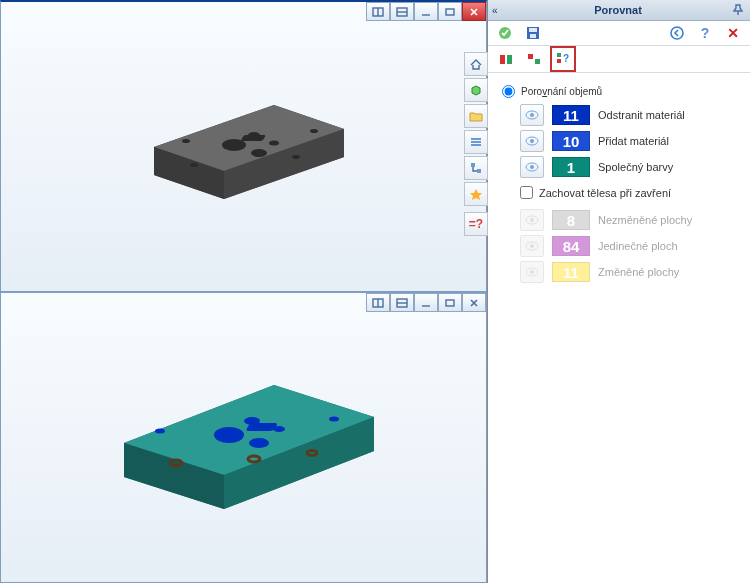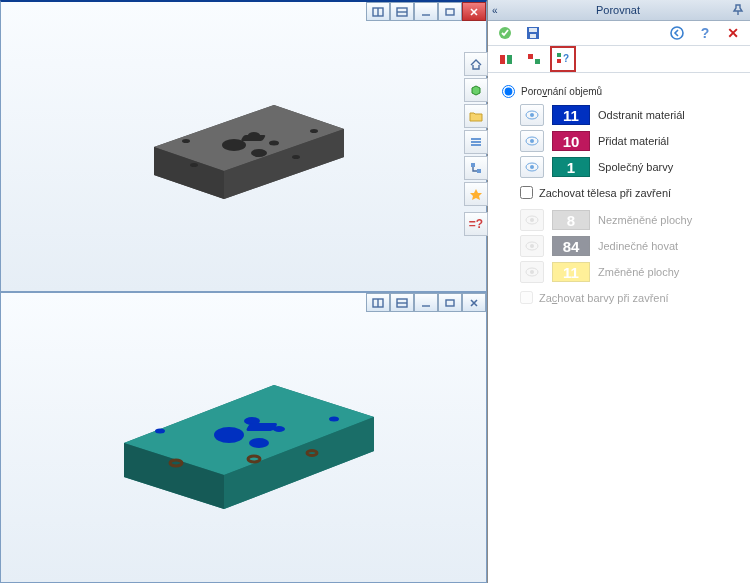--- a/index.html
+++ b/index.html
@@ -23,21 +23,21 @@
 .block svg{display:block}
 
 
 .side-dock{position:absolute;left:-24px;top:52px;width:22px;display:flex;flex-direction:column;gap:2px;z-index:6}
 .side-dock .dock-btn{width:22px;height:22px;border:1px solid #b9c3cf;background:linear-gradient(#fcfeff,#e6ecf2);display:flex;align-items:center;justify-content:center;font-size:12px;color:#3060a0;cursor:pointer}
 .side-dock .sep{height:2px}
 
 
 .ptitle{height:20px;background:linear-gradient(#dfe7f0,#c6d3e2);border-bottom:1px solid #9fb0c3;display:flex;align-items:center;padding:0 4px;gap:4px}
 .ptitle .t-chevron{width:12px;font-size:10px;color:#1b3d70;cursor:pointer}
-.ptitle .t-label{flex:1;text-align:center;font-weight:400;color:#1b3d70}
+.ptitle .t-label{flex:1;text-align:center;font-weight:700;color:#1b3d70}
 .ptitle .t-pin{width:14px;cursor:pointer}
 
 
 .prow{height:24px;display:flex;align-items:center;padding:0 6px;gap:6px;border-bottom:1px solid #d4dbe3}
 .prow .spacer{flex:1}
 .ibtn{width:20px;height:20px;display:flex;align-items:center;justify-content:center;cursor:pointer;border:1px solid transparent;border-radius:2px}
 .ibtn svg{display:block}
 .help-q{color:#5a8fd6;font-weight:bold;font-size:14px}
 .red-x{color:#cc2020;font-weight:bold;font-size:14px}
 
@@ -56,24 +56,24 @@
 .row .eye-btn{width:22px;height:20px;border:1px solid #b7c3cf;background:linear-gradient(#fdfeff,#e9eef4);display:flex;align-items:center;justify-content:center;cursor:pointer;border-radius:2px}
 .row .swatch{width:36px;height:18px;display:flex;align-items:center;justify-content:center;color:#fff;font-weight:700;font-size:15px;border:1px solid rgba(0,0,0,.2)}
 .row .rl{font-size:11px}
 .row.disabled{opacity:.45}
 .row.disabled .eye-btn{background:#eee;border-color:#ccc;cursor:default}
 .chk-row{display:flex;align-items:center;gap:6px;margin:8px 0 10px 18px}
 .chk-row input{margin:0}
 
 
 .sw-blue{background:#0030c0}
-.sw-brown{background:#be185d}
+.sw-brown{background:#1d4ed8}
 .sw-teal{background:#0a8a7a}
 .sw-gray{background:#b0b0b0;color:#666}
-.sw-red{background:#0f172a}
+.sw-red{background:#a21caf}
 .sw-yellow{background:#ffe020;color:#9a8a10}
 
 
 .iline{stroke:#4a6da0;stroke-width:1.4;fill:none}
 </style>
 </head>
 <body>
 
 <div class="app">
  <div class="viewports">
@@ -333,33 +333,29 @@
        <span class="rl">Nezměněné plochy</span>
      </div>
      <div class="row disabled">
        <div class="eye-btn">
             <svg width="14" height="10">
               <ellipse cx="7" cy="5" rx="6" ry="4" fill="none" stroke="#bbb"></ellipse>
               <circle cx="7" cy="5" r="2" fill="#bbb"></circle>
             </svg>
           </div>
        <div class="swatch sw-red">84</div>
-       <span class="rl">Jedinečné hovat</span>
+       <span class="rl">Jedinečné ploch</span>
      </div>
      <div class="row disabled">
        <div class="eye-btn">
             <svg width="14" height="10">
               <ellipse cx="7" cy="5" rx="6" ry="4" fill="none" stroke="#bbb"></ellipse>
               <circle cx="7" cy="5" r="2" fill="#bbb"></circle>
             </svg>
           </div>
        <div class="swatch sw-yellow">11</div>
        <span class="rl">Změněné plochy</span>
      </div>
 
-     <label class="chk-row disabled" style="opacity:.45">
-       <input type="checkbox" disabled="" style="">
-       <span><span>Za</span><u>c</u><span>hovat barvy při zavření</span></span>
-     </label>
 
    </div>
  </div>
 </div>
 
 </body></html>

